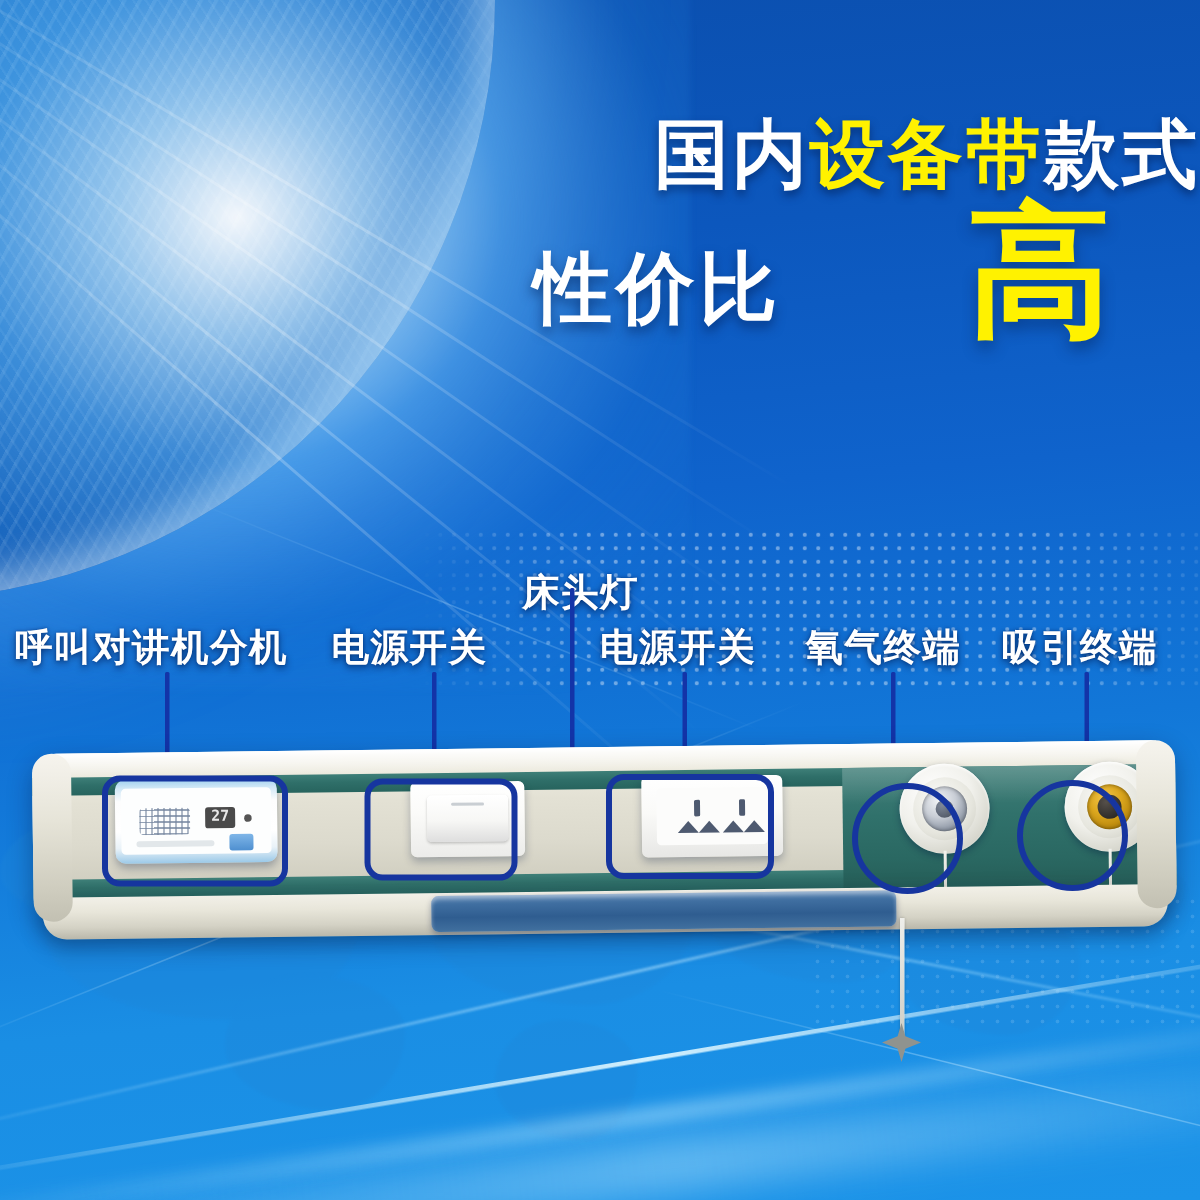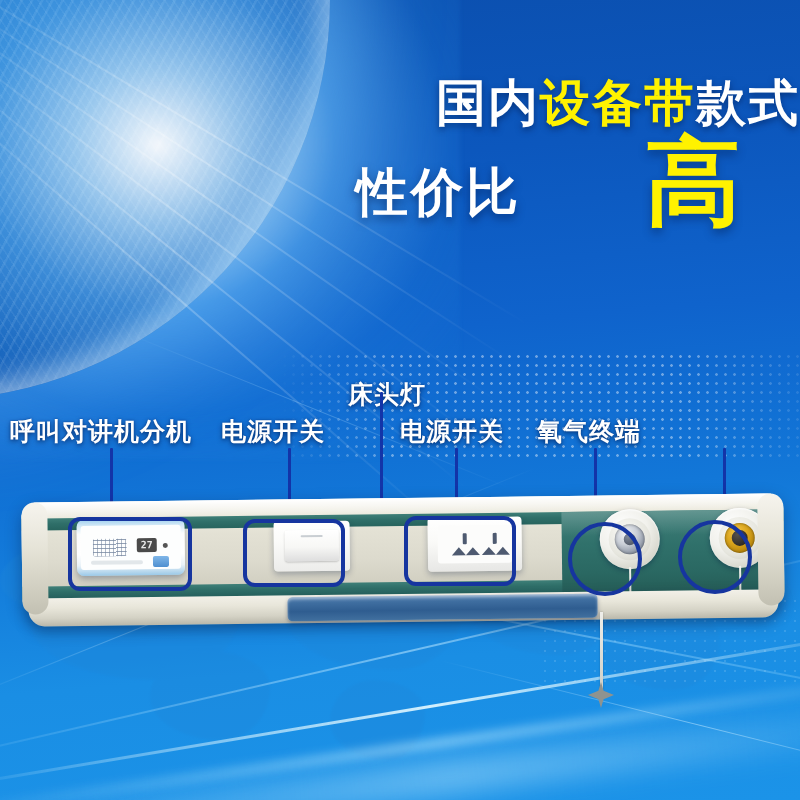--- a/index.html
+++ b/index.html
@@ -350,20 +350,21 @@
 
     <div class="co-label" style="left:221px;top:415px;">电源开关</div>
     <div class="co-line" style="left:288px;top:448px;height:74px;"></div>
 
     <div class="co-label" style="left:400px;top:415px;">电源开关</div>
     <div class="co-line" style="left:455px;top:448px;height:72px;"></div>
 
     <div class="co-label" style="left:537px;top:415px;">氧气终端</div>
     <div class="co-line" style="left:594px;top:448px;height:70px;"></div>
 
+    <div class="co-label" style="left:668px;top:415px;">吸引终端</div>
     <div class="co-line" style="left:723px;top:448px;height:68px;"></div>
   </div>
 
   <div class="panel-wrap">
 
     <div class="panel-body">
       <div class="panel-hi"></div>
       <div class="stripe top"></div>
       <div class="stripe bot"></div>
       <div class="teal-field"></div>

